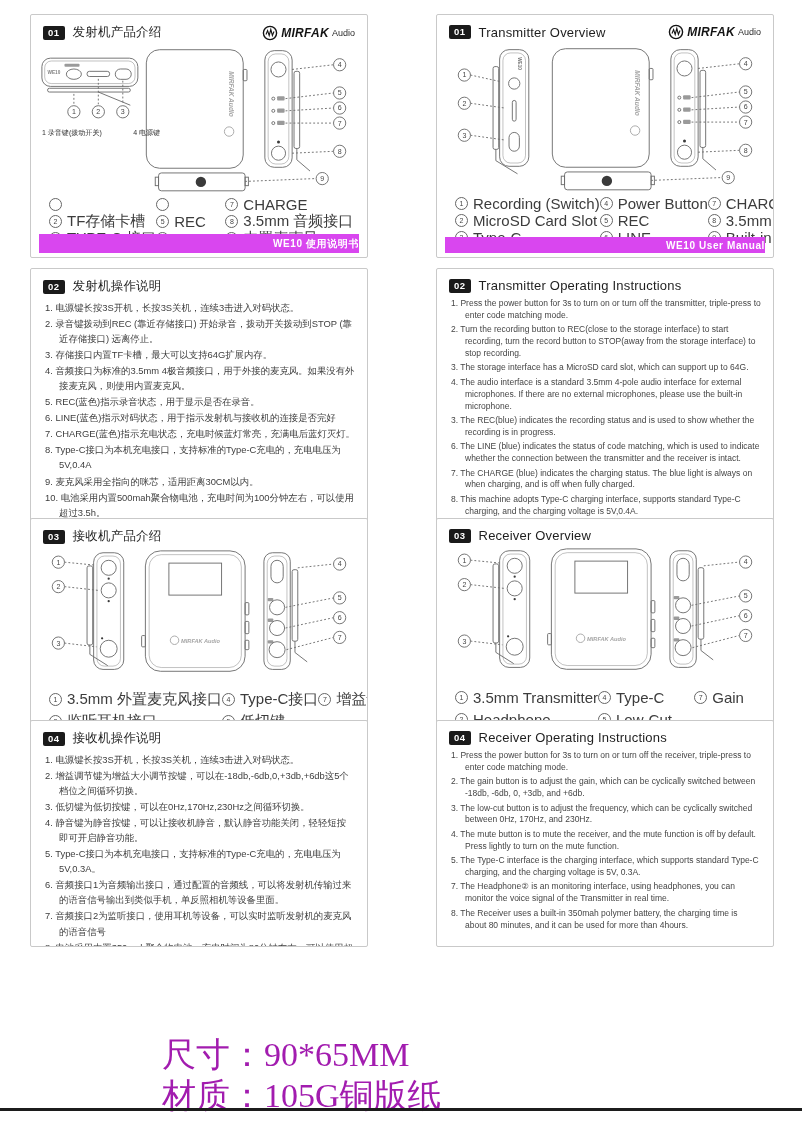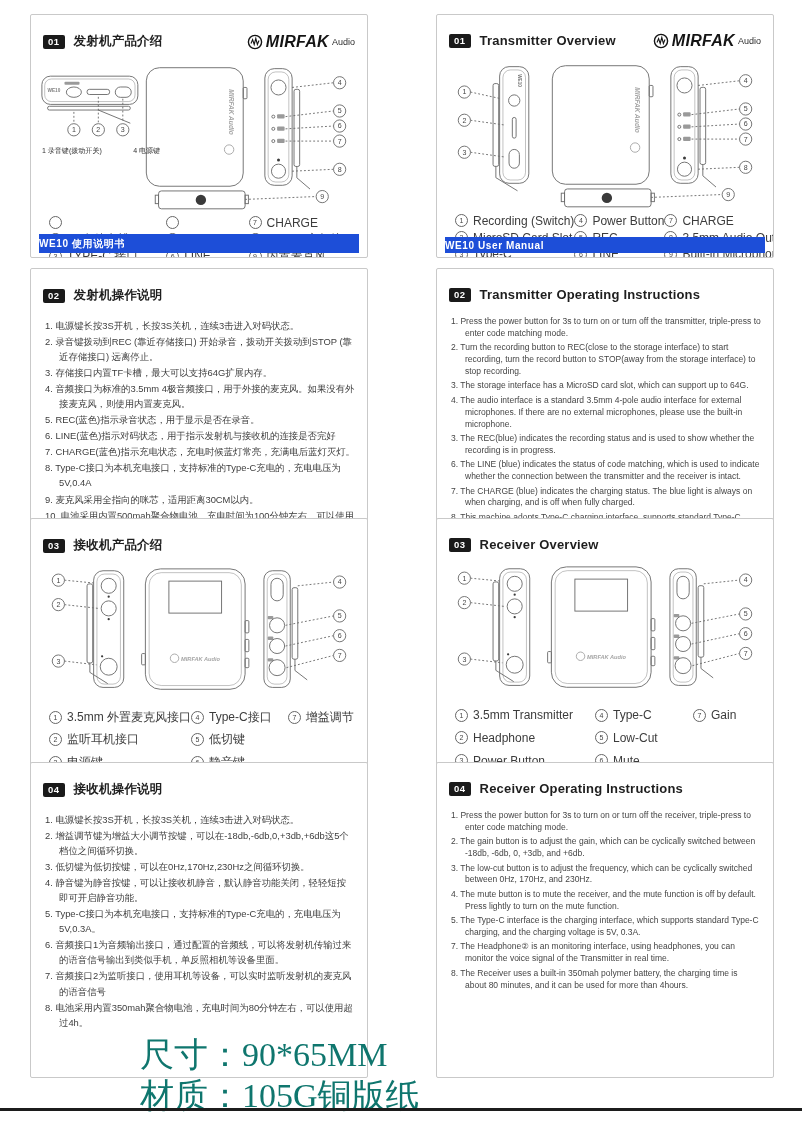--- a/index.html
+++ b/index.html
@@ -2,57 +2,57 @@
 <html><head>
 <meta charset="utf-8">
 <style>
   html,body{margin:0;padding:0;}
   body{width:802px;height:1124px;position:relative;background:#ffffff;
        font-family:"Liberation Sans","DejaVu Sans",sans-serif;color:#3d3d3d;}
   .box{position:absolute;width:338px;background:#fff;border:1px solid #c9c9c9;
        border-radius:2px;box-sizing:border-box;overflow:hidden;}
   .col-zh{left:30px;} .col-en{left:436px;}
   .s1{top:14px;height:244px;} .s2{top:268px;height:272px;}
-  .s3{top:518px;height:284px;} .s4{top:762px;height:316px;}
-  .sec-head{display:flex;align-items:center;padding:9px 12px 3px 12px;}
+  .s3{top:518px;height:284px;} .s4{top:720px;height:227px;}
+  .sec-head{display:flex;align-items:center;gap:8px;padding:9px 12px 3px 12px;}
   .badge{background:#1a1a1a;color:#fff;font-weight:bold;font-size:9.5px;
          padding:1px 5px 2px;border-radius:2px;letter-spacing:.5px;}
-  .sec-title{margin:9px;font-size:12.5px;font-weight:700;color:#1e1e1e;letter-spacing:.2px;}
+  .sec-title{margin:0;font-size:12.5px;font-weight:400;color:#1e1e1e;letter-spacing:.2px;}
   .logo{margin-left:auto;display:flex;align-items:center;gap:3px;}
-  .logo-name{font-weight:bold;font-style:italic;font-size:16px;color:#141414;letter-spacing:.3px;}
+  .logo-name{font-weight:bold;font-style:italic;font-size:12px;color:#141414;letter-spacing:.3px;}
   .logo-suffix{font-size:9px;color:#2a2a2a;}
   .diagram{display:block;width:318px;margin:1px auto 0;}
   .line{stroke:#6e6e6e;fill:none;stroke-width:1;}
   .faint{opacity:.45;}
   .dot{stroke-dasharray:2 2.2;}
   .filld{fill:#3a3a3a;stroke:none;}
   .fillg{fill:#9a9a9a;stroke:none;}
   .tiny{font-size:5px;fill:#808080;stroke:none;font-weight:bold;}
   .mark{font-size:7px;fill:#a6a6a6;stroke:none;font-style:italic;font-weight:bold;}
   .mark-h{font-size:6px;fill:#a6a6a6;stroke:none;font-style:italic;font-weight:bold;}
   .lab{font-size:7.5px;fill:#333;stroke:none;}
   .cnum{font-size:7.5px;fill:#444;stroke:none;text-anchor:middle;}
   .ccirc{fill:#fff;stroke:#6e6e6e;}
   .legend{display:grid;grid-auto-flow:column;grid-template-rows:repeat(3,1fr);
           margin:3px 10px 0 18px;align-items:center;}
   .t-legend{grid-template-columns:1.35fr .95fr 1.25fr;height:50px;}
   .r-legend{grid-template-columns:1.5fr 1.05fr .75fr;height:68px;margin-top:12px;}
   .lg-item{display:flex;align-items:center;gap:5px;min-height:13px;}
   .circ{width:11px;height:11px;border:1px solid #666;border-radius:50%;flex:none;
         display:flex;align-items:center;justify-content:center;font-size:7px;color:#444;}
-  .lg-text{font-size:12px;color:#3c3c3c;white-space:nowrap;}
-  .banner{position:absolute;left:8px;right:8px;bottom:4px;background:#1d4ed8;color:#fff;
-          font-size:10px;font-weight:600;text-align:left;padding:2.5px 0;letter-spacing:.6px;}
+  .lg-text{font-size:15px;color:#3c3c3c;white-space:nowrap;}
+  .banner{position:absolute;left:8px;right:8px;bottom:4px;background:#d946ef;color:#fff;
+          font-size:10px;font-weight:600;text-align:right;padding:2.5px 0;letter-spacing:.6px;}
   .list{padding:2px 12px 0 14px;}
   .li{font-size:9.4px;line-height:1.6;color:#3d3d3d;padding-left:14px;text-indent:-14px;margin-bottom:1px;}
   .col-en .li{font-size:8.5px;line-height:1.4;margin-bottom:2.5px;color:#454545;}
   .col-en .sec-title{font-size:13px;}
-  .footer{position:absolute;left:140px;top:1034px;
+  .footer{position:absolute;left:162px;top:1034px;
           font-family:"Liberation Serif","DejaVu Serif",serif;
-          font-size:34px;line-height:1.22;color:#0f766e;}
+          font-size:34px;line-height:1.22;color:#a21caf;}
   .bottom-rule{position:absolute;left:0;right:0;top:1108px;height:3px;background:#1c1c1c;}
 </style>
 </head>
 <body>
 
 <section class="box col-zh s1">
   <div class="sec-head">
     <span class="badge">01</span>
     <h2 class="sec-title">发射机产品介绍</h2>
     <div class="logo">

